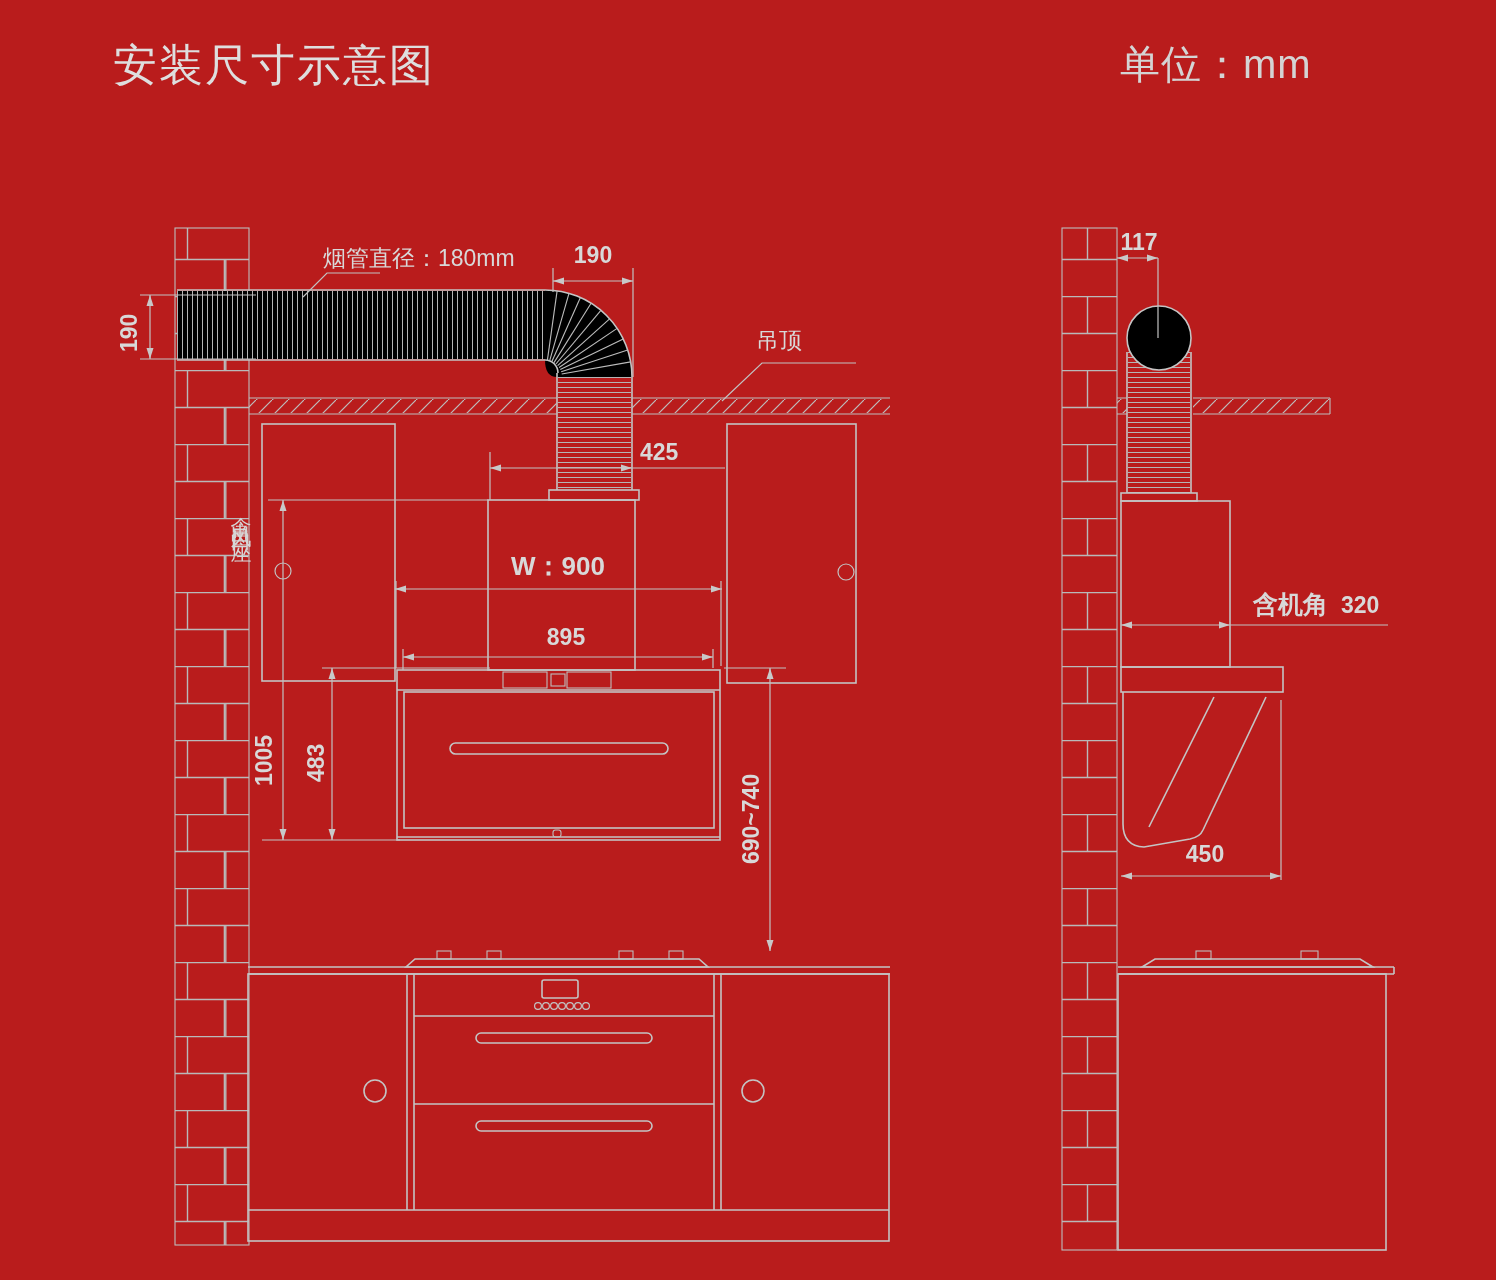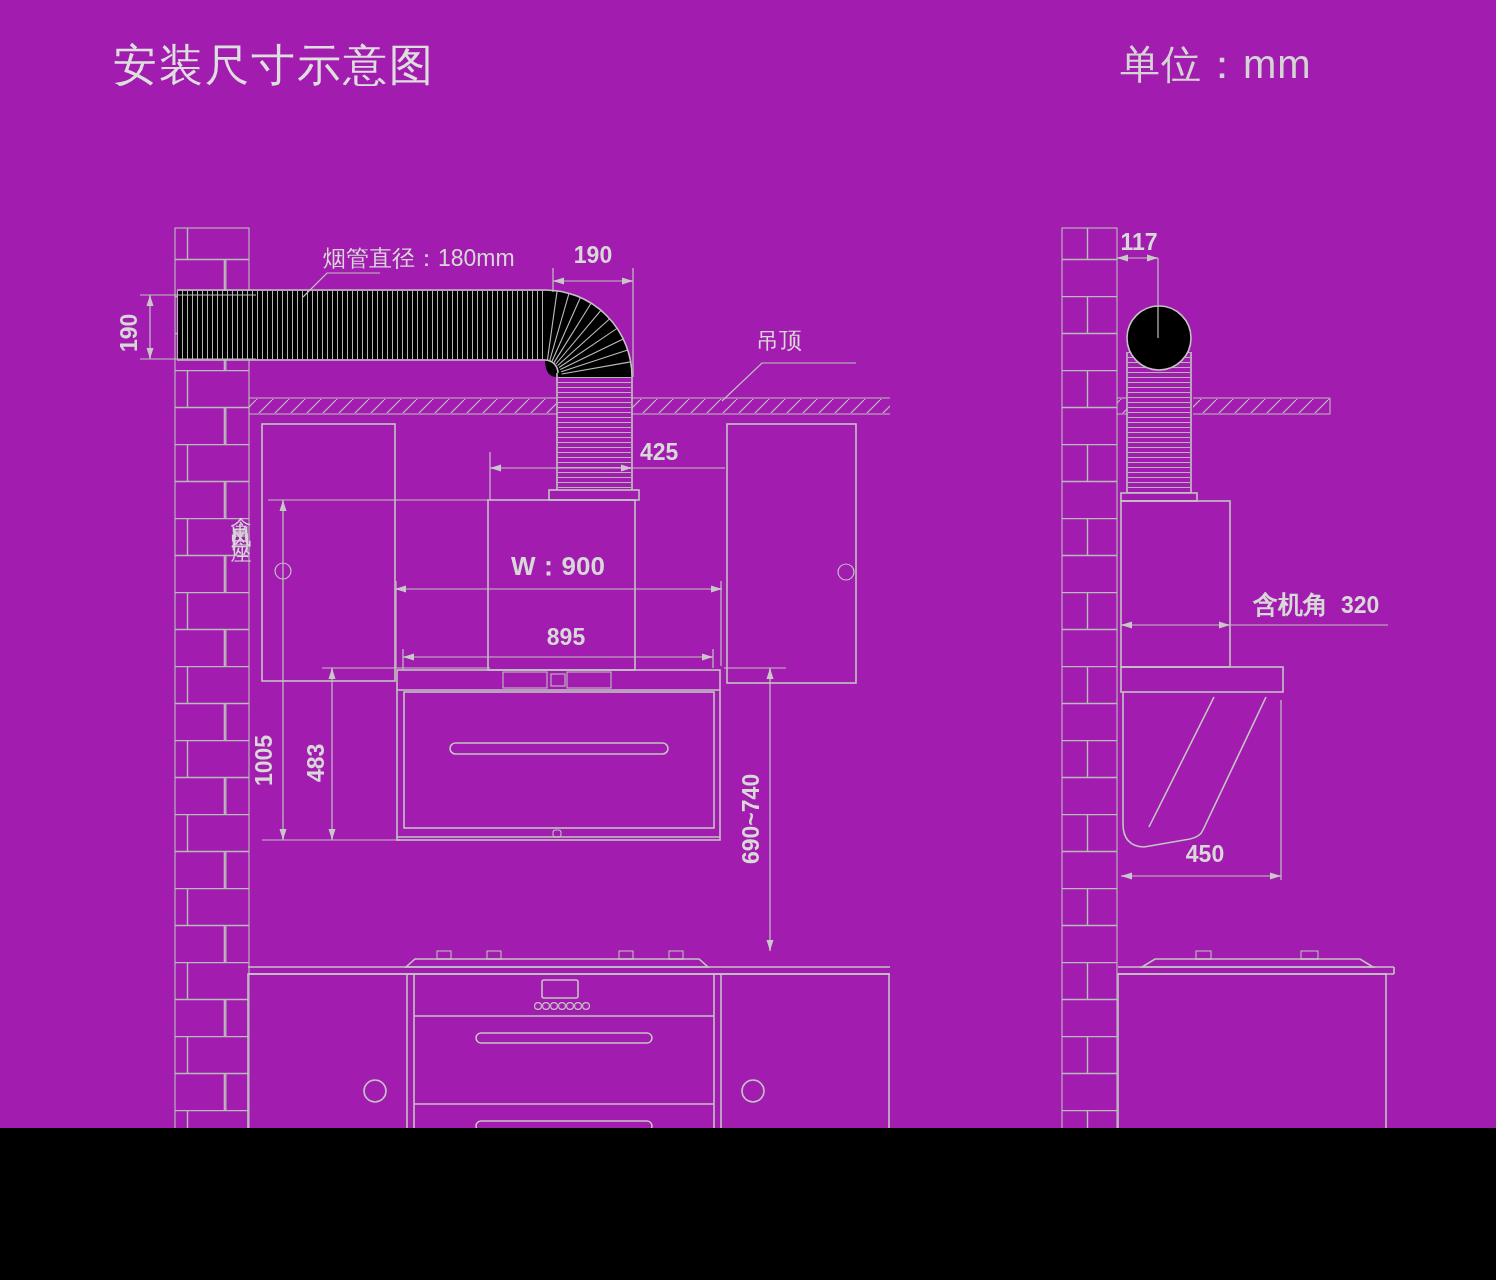--- a/index.html
+++ b/index.html
@@ -1,16 +1,16 @@
 <!DOCTYPE html>
 <html><head>
 <meta charset="utf-8">
 <style>
   html,body{margin:0;padding:0;background:#000;}
-  .stage{position:relative;width:1496px;height:1128px;background:#a21caf;overflow:hidden;
+  .stage{position:relative;width:1496px;height:1280px;background:#b91c1c;overflow:hidden;
          font-family:"Liberation Sans","DejaVu Sans",sans-serif;}
   .stage svg{position:absolute;left:0;top:0;}
   .vlabel{position:absolute;left:231px;top:500px;color:#d6d6d6;font-size:21px;
           writing-mode:vertical-lr;text-orientation:upright;letter-spacing:6px;line-height:1;}
   text{fill:#d8d8d8;}
   .t-title{font-size:44px;font-weight:500;letter-spacing:2px;fill:#dedede;}
   .t-unit{font-size:40px;font-weight:400;fill:#d4d4d4;letter-spacing:1px;}
   .t-dim{font-size:23px;font-weight:600;}
   .t-dimL{font-size:26px;font-weight:600;}
   .t-lbl{font-size:23px;font-weight:500;}

